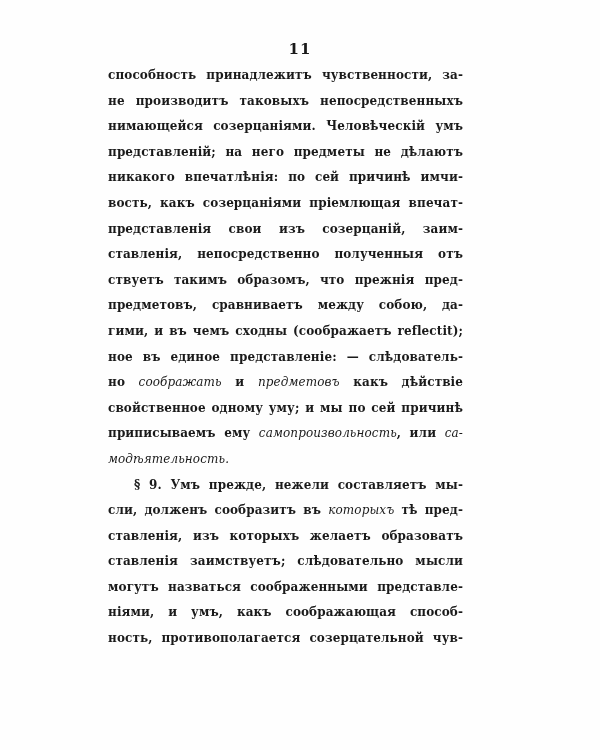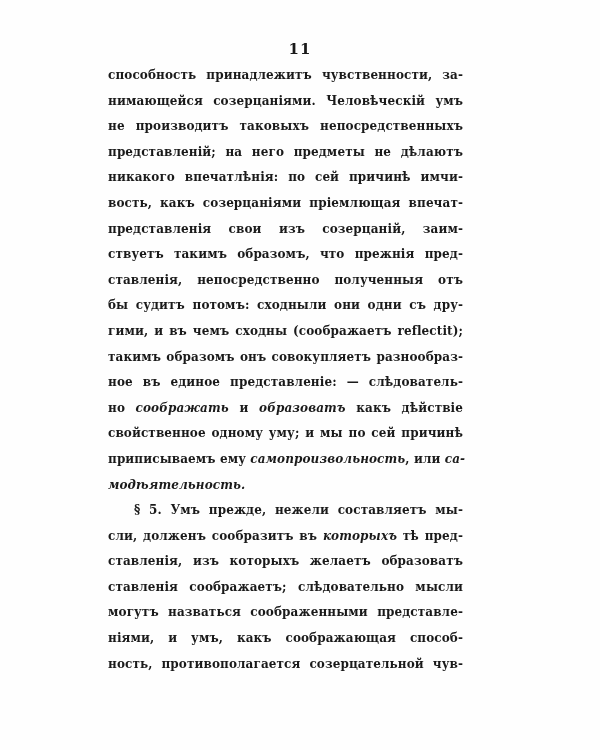--- a/index.html
+++ b/index.html
@@ -17,46 +17,45 @@
   .text-block {
     position: absolute; left: 108px; width: 355px; top: 63px;
   }
   .line {
     display: block; height: 25.6px; line-height: 25.6px; white-space: nowrap;
     font-size: 12px; font-weight: bold; text-align: justify; text-align-last: justify;
     letter-spacing: 0.1px;
   }
   .line.last { text-align-last: left; }
   .line.indent { padding-left: 26px; }
-  .it { font-style: italic; font-weight: bold; }
+  .it { font-style: italic; font-weight: normal; }
 </style>
 </head>
 <body>
 
 <div class="page">
   <div class="page-number">11</div>
   <div class="text-block" id="text-block">
       <span class="line"><span>способность принадлежитъ чувственности, за-</span></span>
+      <span class="line"><span>не производитъ таковыхъ непосредственныхъ</span></span>
       <span class="line"><span>нимающейся  созерцаніями.  Человѣческій  умъ</span></span>
-      <span class="line"><span>не производитъ таковыхъ непосредственныхъ</span></span>
       <span class="line"><span>представленій; на него предметы не дѣлаютъ</span></span>
       <span class="line"><span>никакого впечатлѣнія: по сей причинѣ имчи-</span></span>
       <span class="line"><span>вость, какъ созерцаніями пріемлющая впечат-</span></span>
       <span class="line"><span>представленія  свои  изъ  созерцаній,  заим-</span></span>
+      <span class="line"><span>ставленія, непосредственно полученныя отъ</span></span>
       <span class="line"><span>ствуетъ такимъ образомъ, что прежнія пред-</span></span>
-      <span class="line"><span>ставленія, непосредственно полученныя отъ</span></span>
-      <span class="line"><span>бы судитъ потомъ: сходныли они одни съ дру-</span></span>
+      <span class="line"><span>предметовъ, сравниваетъ между собою, да-</span></span>
       <span class="line"><span>гими, и въ чемъ сходны (соображаетъ reflectit);</span></span>
-      <span class="line"><span>такимъ образомъ онъ совокупляетъ разнообраз-</span></span>
       <span class="line"><span>ное въ единое представленіе: — слѣдователь-</span></span>
-      <span class="line"><span>но </span><span class="it">соображать</span><span> и </span><span class="it">образоватъ</span><span> какъ дѣйствіе</span></span>
+      <span class="line"><span>но </span><span class="it">соображать</span><span> и </span><span class="it">предметовъ</span><span> какъ дѣйствіе</span></span>
       <span class="line"><span>свойственное одному уму; и мы по сей причинѣ</span></span>
       <span class="line"><span>приписываемъ ему </span><span class="it">самопроизвольность</span><span>, или </span><span class="it">са-</span></span>
       <span class="line last"><span class="it">модѣятельность.</span></span>
-      <span class="line indent"><span>§ 5. Умъ прежде, нежели составляетъ мы-</span></span>
+      <span class="line indent"><span>§ 9. Умъ прежде, нежели составляетъ мы-</span></span>
       <span class="line"><span>сли, долженъ сообразитъ въ </span><span class="it">которыхъ</span><span> тѣ пред-</span></span>
       <span class="line"><span>ставленія, изъ которыхъ желаетъ образоватъ</span></span>
-      <span class="line"><span>ставленія соображаетъ; слѣдовательно мысли</span></span>
+      <span class="line"><span>ставленія заимствуетъ; слѣдовательно мысли</span></span>
       <span class="line"><span>могутъ назваться соображенными представле-</span></span>
       <span class="line"><span>ніями,  и  умъ,  какъ  соображающая  способ-</span></span>
       <span class="line"><span>ность, противополагается созерцательной чув-</span></span>
     </div>
 </div>
 
 </body></html>

